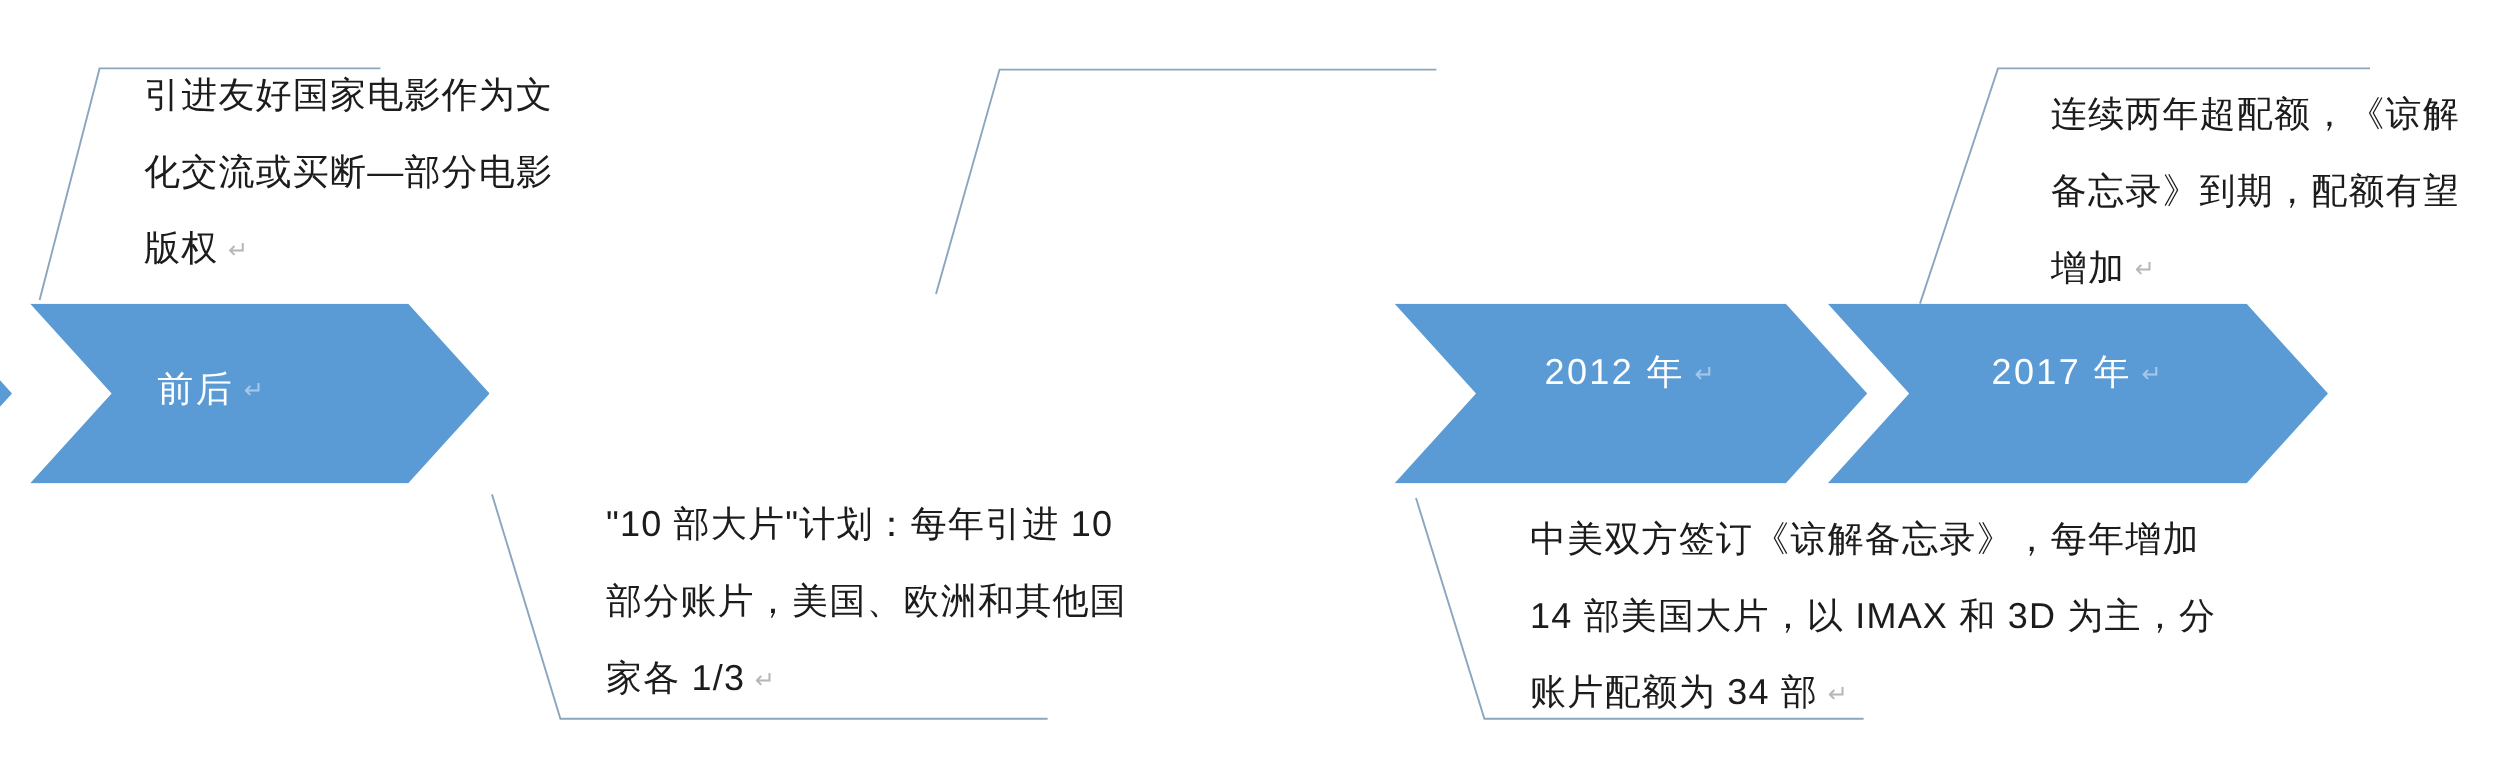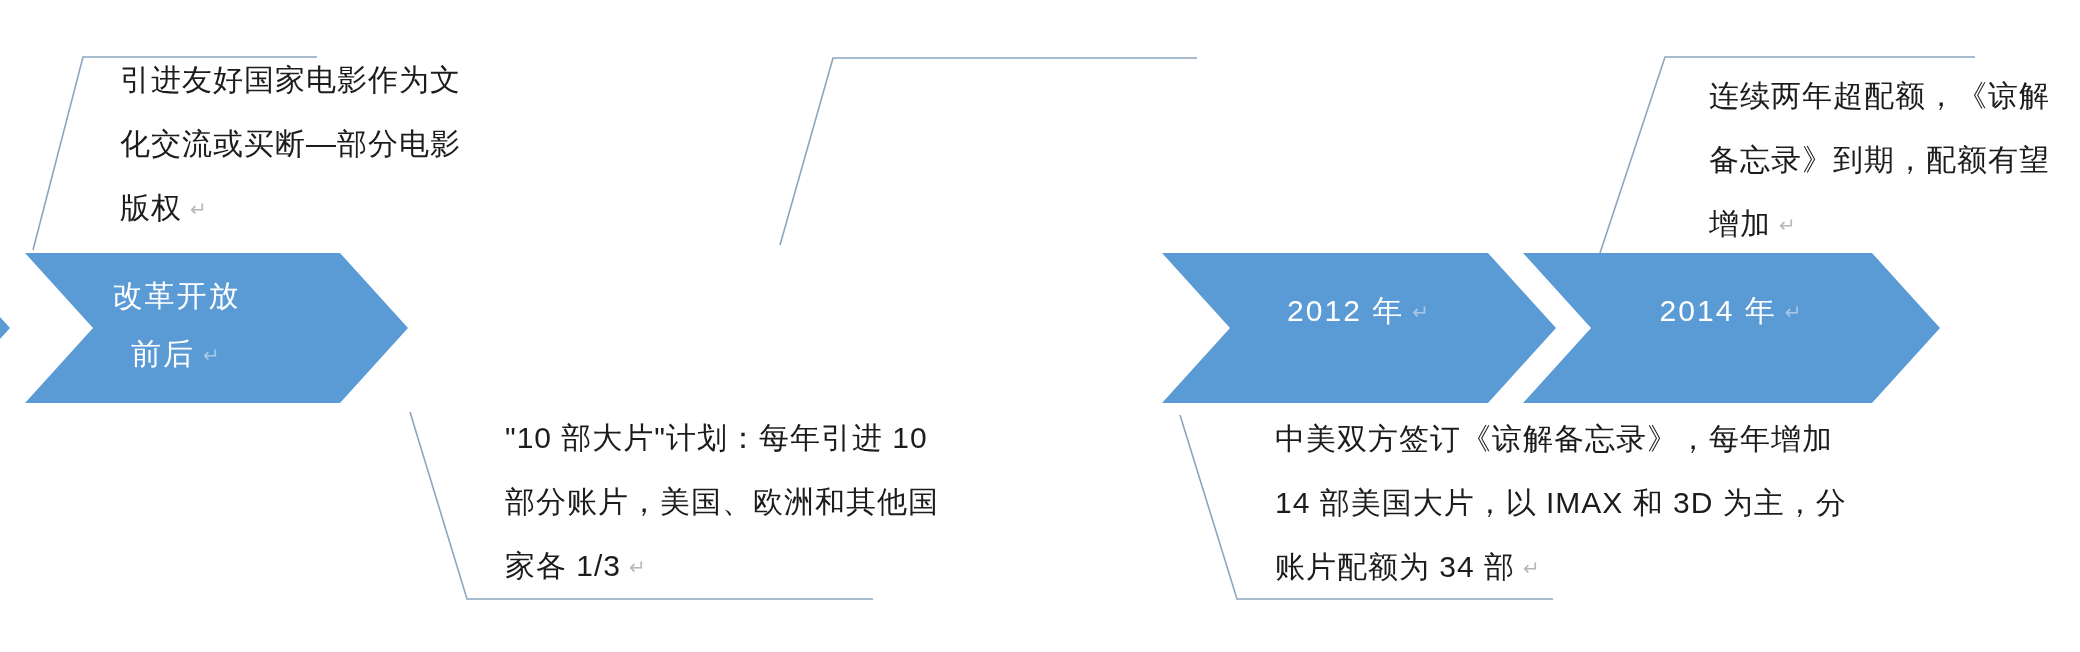--- a/index.html
+++ b/index.html
@@ -37,36 +37,35 @@
     <polyline points="780,245 833,58 1197,58" fill="none" stroke="#8ca6c0" stroke-width="1.6"></polyline>
     <polyline points="1600,253 1665,57 1975,57" fill="none" stroke="#8ca6c0" stroke-width="1.6"></polyline>
     <polyline points="410,412 467,599 873,599" fill="none" stroke="#8ca6c0" stroke-width="1.6"></polyline>
     <polyline points="1180,415 1237,599 1553,599" fill="none" stroke="#8ca6c0" stroke-width="1.6"></polyline>
   </svg>
 
   <div class="chevron" style="left:-160px;width:170px;"></div>
 
   <div class="chevron" style="left:25px;width:383px;">
     <div class="label twoline">
-      <span>改革开放</span>
       <span><span>前后</span><span class="ret">↵</span></span>
     </div>
   </div>
 
 
 
   <div class="chevron" style="left:1162px;width:394px;">
     <div class="label">
       <span><span>2012 年</span><span class="ret">↵</span></span>
     </div>
   </div>
 
   <div class="chevron" style="left:1523px;width:417px;">
     <div class="label">
-      <span><span>2014 年</span><span class="ret">↵</span></span>
+      <span><span>2017 年</span><span class="ret">↵</span></span>
     </div>
   </div>
 
   <div class="ann" style="left:93px;top:48px;">
     <div class="ln">引进友好国家电影作为文</div>
     <div class="ln">化交流或买断—部分电影</div>
     <div class="ln"><span>版权</span><span class="ret">↵</span></div>
   </div>
 
 
@@ -75,19 +74,19 @@
     <div class="ln">备忘录》到期，配额有望</div>
     <div class="ln"><span>增加</span><span class="ret">↵</span></div>
   </div>
 
   <div class="ann" style="left:478px;top:406px;">
     <div class="ln">"10 部大片"计划：每年引进 10</div>
     <div class="ln">部分账片，美国、欧洲和其他国</div>
     <div class="ln"><span>家各 1/3</span><span class="ret">↵</span></div>
   </div>
 
-  <div class="ann" style="left:1248px;top:407px;">
+  <div class="ann" style="left:1248px;top:418px;">
     <div class="ln">中美双方签订《谅解备忘录》，每年增加</div>
     <div class="ln">14 部美国大片，以 IMAX 和 3D 为主，分</div>
     <div class="ln"><span>账片配额为 34 部</span><span class="ret">↵</span></div>
   </div>
 
 </div>
 
 </body></html>

